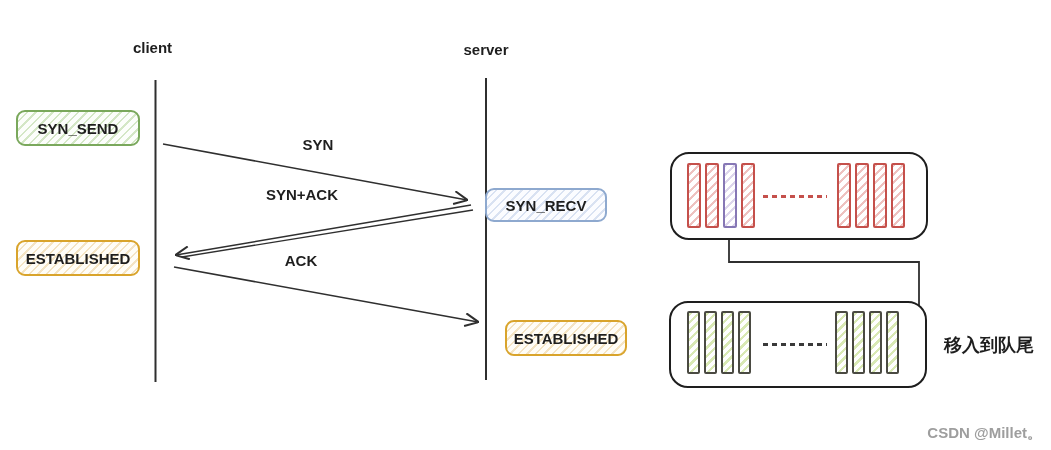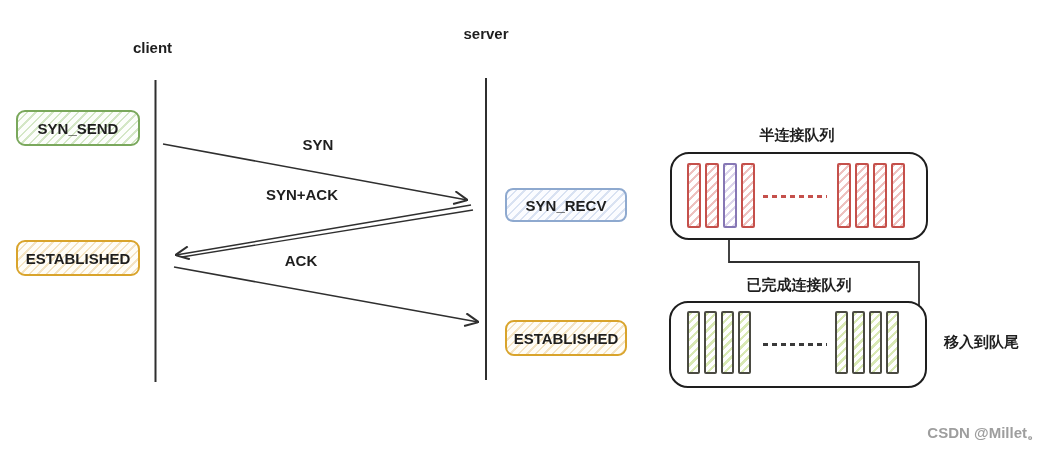--- a/index.html
+++ b/index.html
@@ -55,70 +55,68 @@
     <line x1="155.5" y1="80" x2="155.5" y2="382" stroke-width="2"></line>
     <line x1="486" y1="78" x2="486" y2="380" stroke-width="2"></line>
     <line x1="163" y1="144" x2="467" y2="200" stroke-width="1.6" marker-end="url(#arrow)"></line>
     <line x1="471" y1="205" x2="176" y2="255" stroke-width="1.6" marker-end="url(#arrow)"></line>
     <line x1="473" y1="210" x2="182" y2="257" stroke-width="1.4"></line>
     <line x1="174" y1="267" x2="478" y2="322" stroke-width="1.6" marker-end="url(#arrow)"></line>
     <path d="M729,229 L729,262 L919,262 L919,341 L907,341" fill="none" stroke-width="1.8" marker-end="url(#arrow)"></path>
   </svg>
 
   <div class="label centered" style="left:110px;top:39px;width:85px;">client</div>
-  <div class="label centered" style="left:443px;top:25px;width:86px;">server</div>
+  <div class="label centered" style="left:443px;top:41px;width:86px;">server</div>
 
   <div class="state-box state-green" style="left:16px;top:110px;width:124px;height:36px;">
     <span>SYN_SEND</span>
   </div>
   <div class="state-box state-orange" style="left:16px;top:240px;width:124px;height:36px;">
     <span>ESTABLISHED</span>
   </div>
-  <div class="state-box state-blue" style="left:505px;top:188px;width:122px;height:34px;border-radius:8px;">
+  <div class="state-box state-blue" style="left:485px;top:188px;width:122px;height:34px;">
     <span>SYN_RECV</span>
   </div>
   <div class="state-box state-orange" style="left:505px;top:320px;width:122px;height:36px;">
     <span>ESTABLISHED</span>
   </div>
 
   <div class="label centered" style="left:288px;top:136px;width:60px;">SYN</div>
   <div class="label centered" style="left:252px;top:186px;width:100px;">SYN+ACK</div>
   <div class="label centered" style="left:271px;top:252px;width:60px;">ACK</div>
 
-  <div class="queue-title" style="left:727px;top:126px;width:140px;">半连接队列</div>
   <div class="queue-box" style="left:670px;top:152px;width:258px;height:88px;">
     <div class="bar-group" style="left:15px;top:9px;">
         <div class="bar bar-red"></div>
         <div class="bar bar-red"></div>
         <div class="bar bar-purple"></div>
         <div class="bar bar-red"></div>
       </div>
     <div class="dotted dotted-red" style="left:91px;top:41px;width:64px;"></div>
     <div class="bar-group" style="left:165px;top:9px;">
         <div class="bar bar-red"></div>
         <div class="bar bar-red"></div>
         <div class="bar bar-red"></div>
         <div class="bar bar-red"></div>
       </div>
   </div>
 
-  <div class="queue-title" style="left:729px;top:276px;width:140px;">已完成连接队列</div>
   <div class="queue-box" style="left:669px;top:301px;width:258px;height:87px;">
     <div class="bar-group" style="left:16px;top:8px;">
         <div class="bar bar-green"></div>
         <div class="bar bar-green"></div>
         <div class="bar bar-green"></div>
         <div class="bar bar-green"></div>
       </div>
     <div class="dotted dotted-dark" style="left:92px;top:40px;width:64px;"></div>
     <div class="bar-group" style="left:164px;top:8px;">
         <div class="bar bar-green"></div>
         <div class="bar bar-green"></div>
         <div class="bar bar-green"></div>
         <div class="bar bar-green"></div>
       </div>
   </div>
 
-  <div class="label" style="left:944px;top:333px;font-size:15px;">移入到队尾</div>
+  <div class="label" style="left:944px;top:333px;font-size:18px;">移入到队尾</div>
 
   <div id="watermark">CSDN @Millet。</div>
 
 </div>
 
 </body></html>

